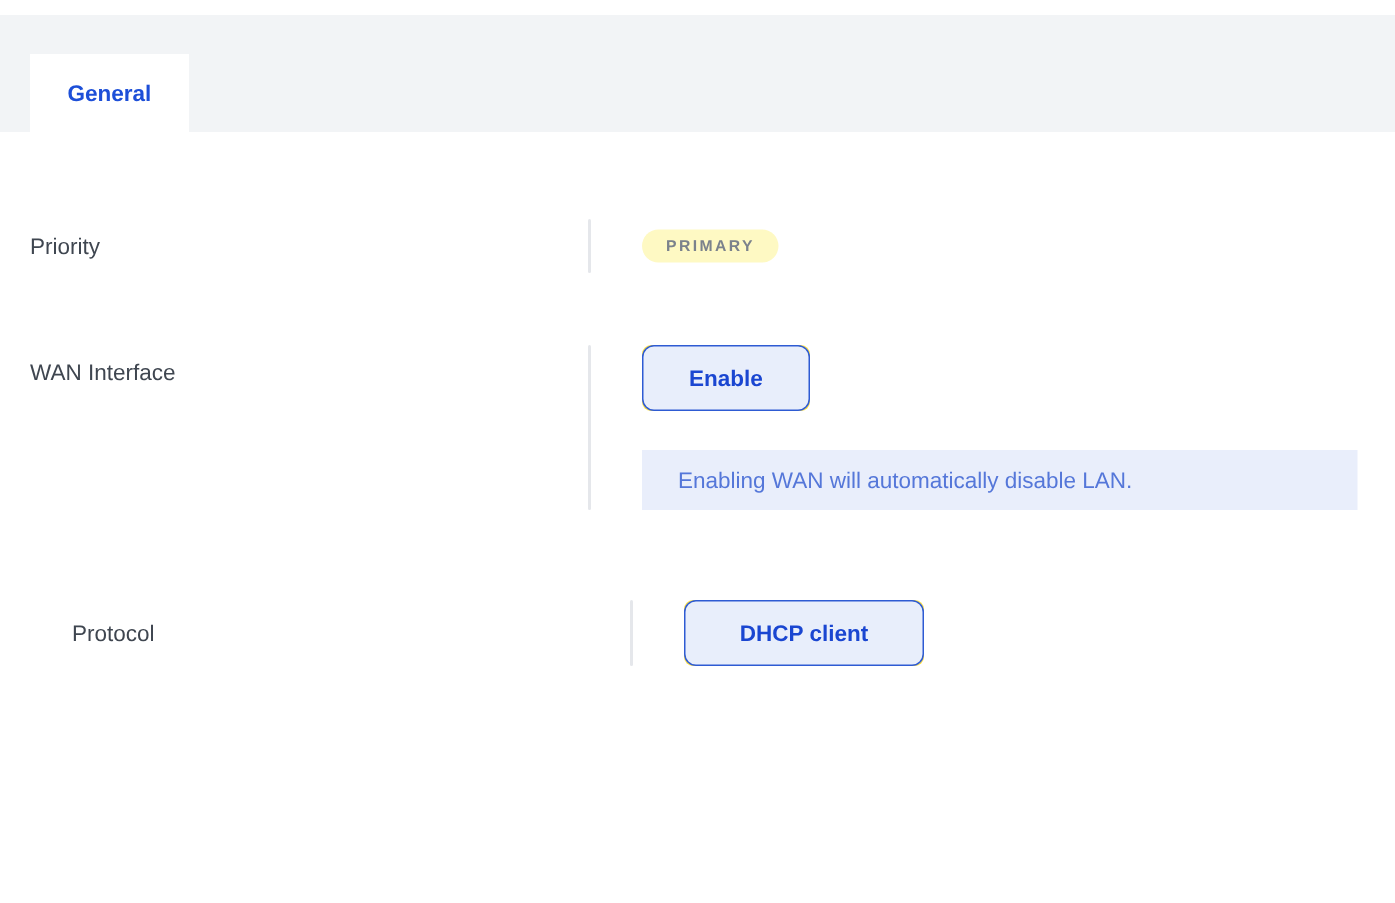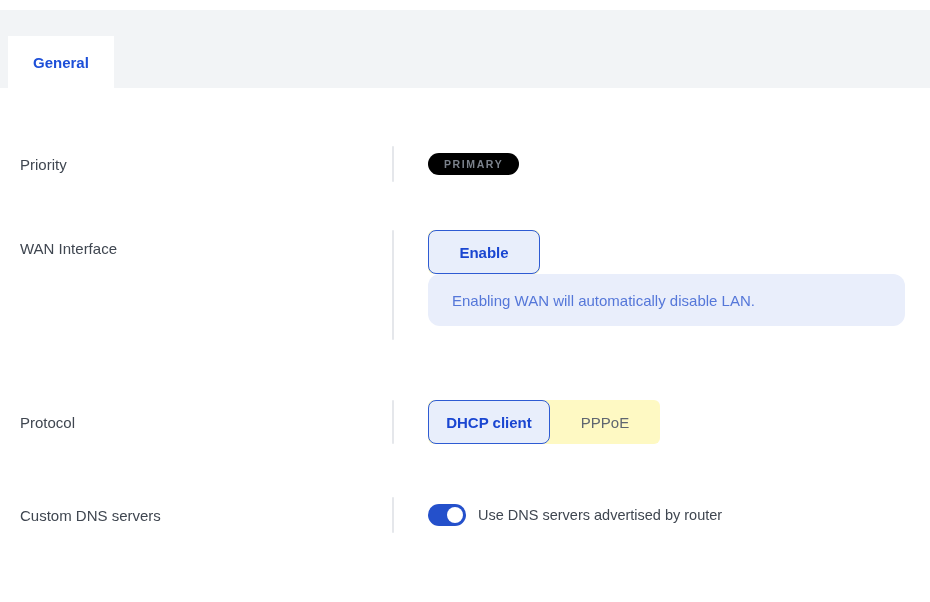--- a/index.html
+++ b/index.html
@@ -10,21 +10,21 @@
     color: #3f4650;
     overflow: hidden;
   }
   
   .tabbar {
     margin-top: 10px;
     height: 78px;
     background: #f2f4f6;
     display: flex;
     align-items: stretch;
-    padding-left: 8px;
+    padding-left: 20px;
   }
   .tab {
     margin-top: 26px;
     height: 52px;
     padding: 0 24px;
     display: flex;
     align-items: center;
     font-size: 15px;
     color: #2563eb;
     cursor: pointer;
@@ -59,36 +59,36 @@
     margin-left: 34px;
     display: flex;
     align-items: center;
   }
   .row.top-align .row-label,
   .row.top-align .row-content { align-items: flex-start; }
   .row.top-align .row-label { padding-top: 10px; }
 
   
   .badge {
-    background: #000000;
+    background: #fef9c3;
     color: #7b828c;
     font-size: 10.5px;
     font-weight: 600;
     letter-spacing: 1.6px;
     padding: 0 16px;
     height: 22px;
     line-height: 22px;
     border-radius: 11px;
     white-space: nowrap;
   }
 
   
   .segmented {
     display: flex;
-    background: #fef9c3;
+    background: #fde047;
     border-radius: 6px;
     height: 44px;
   }
   .seg-btn {
     display: flex;
     align-items: center;
     justify-content: center;
     font-size: 15px;
     color: #5f6670;
     cursor: pointer;
@@ -98,29 +98,30 @@
   .seg-btn.active {
     background: #e8eefb;
     border: 1.6px solid #2e5bd3;
     border-radius: 8px;
     color: #1a46d1;
     font-weight: 700;
   }
   .w-enable  { width: 112px; }
   .w-disable { width: 118px; }
   .w-static  { width: 166px; }
-  .w-dhcp    { width: 122px; }
+  .w-dhcp    { width: 160px; }
   .w-pppoe   { width: 110px; }
 
   
   .info-box {
+    margin-top: 26px;
     width: 477px;
-    height: 52px;
+    height: 40px;
     background: #e9eefb;
-    border-radius: 12px;
+    border-radius: 0;
     display: flex;
     align-items: center;
     padding-left: 24px;
     font-size: 15px;
     color: #5577d9;
   }
 
   
   .toggle {
     width: 38px;
@@ -143,21 +144,21 @@
   .toggle-label {
     margin-left: 12px;
     font-size: 14.5px;
     color: #3f4650;
     white-space: nowrap;
   }
 
   
   .row-priority { margin-top: 58px; height: 36px; text-align: right; }
   .row-wan      { margin-top: 48px; min-height: 110px; }
-  .row-protocol { margin-top: 60px; height: 44px; }
+  .row-protocol { margin-top: 60px; height: 44px; padding-left: 28px; }
   .row-dns      { margin-top: 53px; height: 36px; }
 </style>
 </head>
 <body>
 
 <div class="tabbar">
   <div class="tab active">General</div>
 </div>
 
 <div class="content">
@@ -180,29 +181,18 @@
       <div class="info-box">Enabling WAN will automatically disable LAN.</div>
     </div>
   </div>
 
   <div class="row row-protocol">
     <div class="row-label">Protocol</div>
     <div class="row-divider"></div>
     <div class="row-content">
       <div class="segmented">
         <div class="seg-btn active w-dhcp">DHCP client</div>
-        <div class="seg-btn w-pppoe">PPPoE</div>
       </div>
     </div>
   </div>
 
-  <div class="row row-dns">
-    <div class="row-label">Custom DNS servers</div>
-    <div class="row-divider"></div>
-    <div class="row-content">
-      <div class="toggle">
-        <div class="knob"></div>
-      </div>
-      <span class="toggle-label">Use DNS servers advertised by router</span>
-    </div>
-  </div>
 
 </div>
 
 </body></html>

